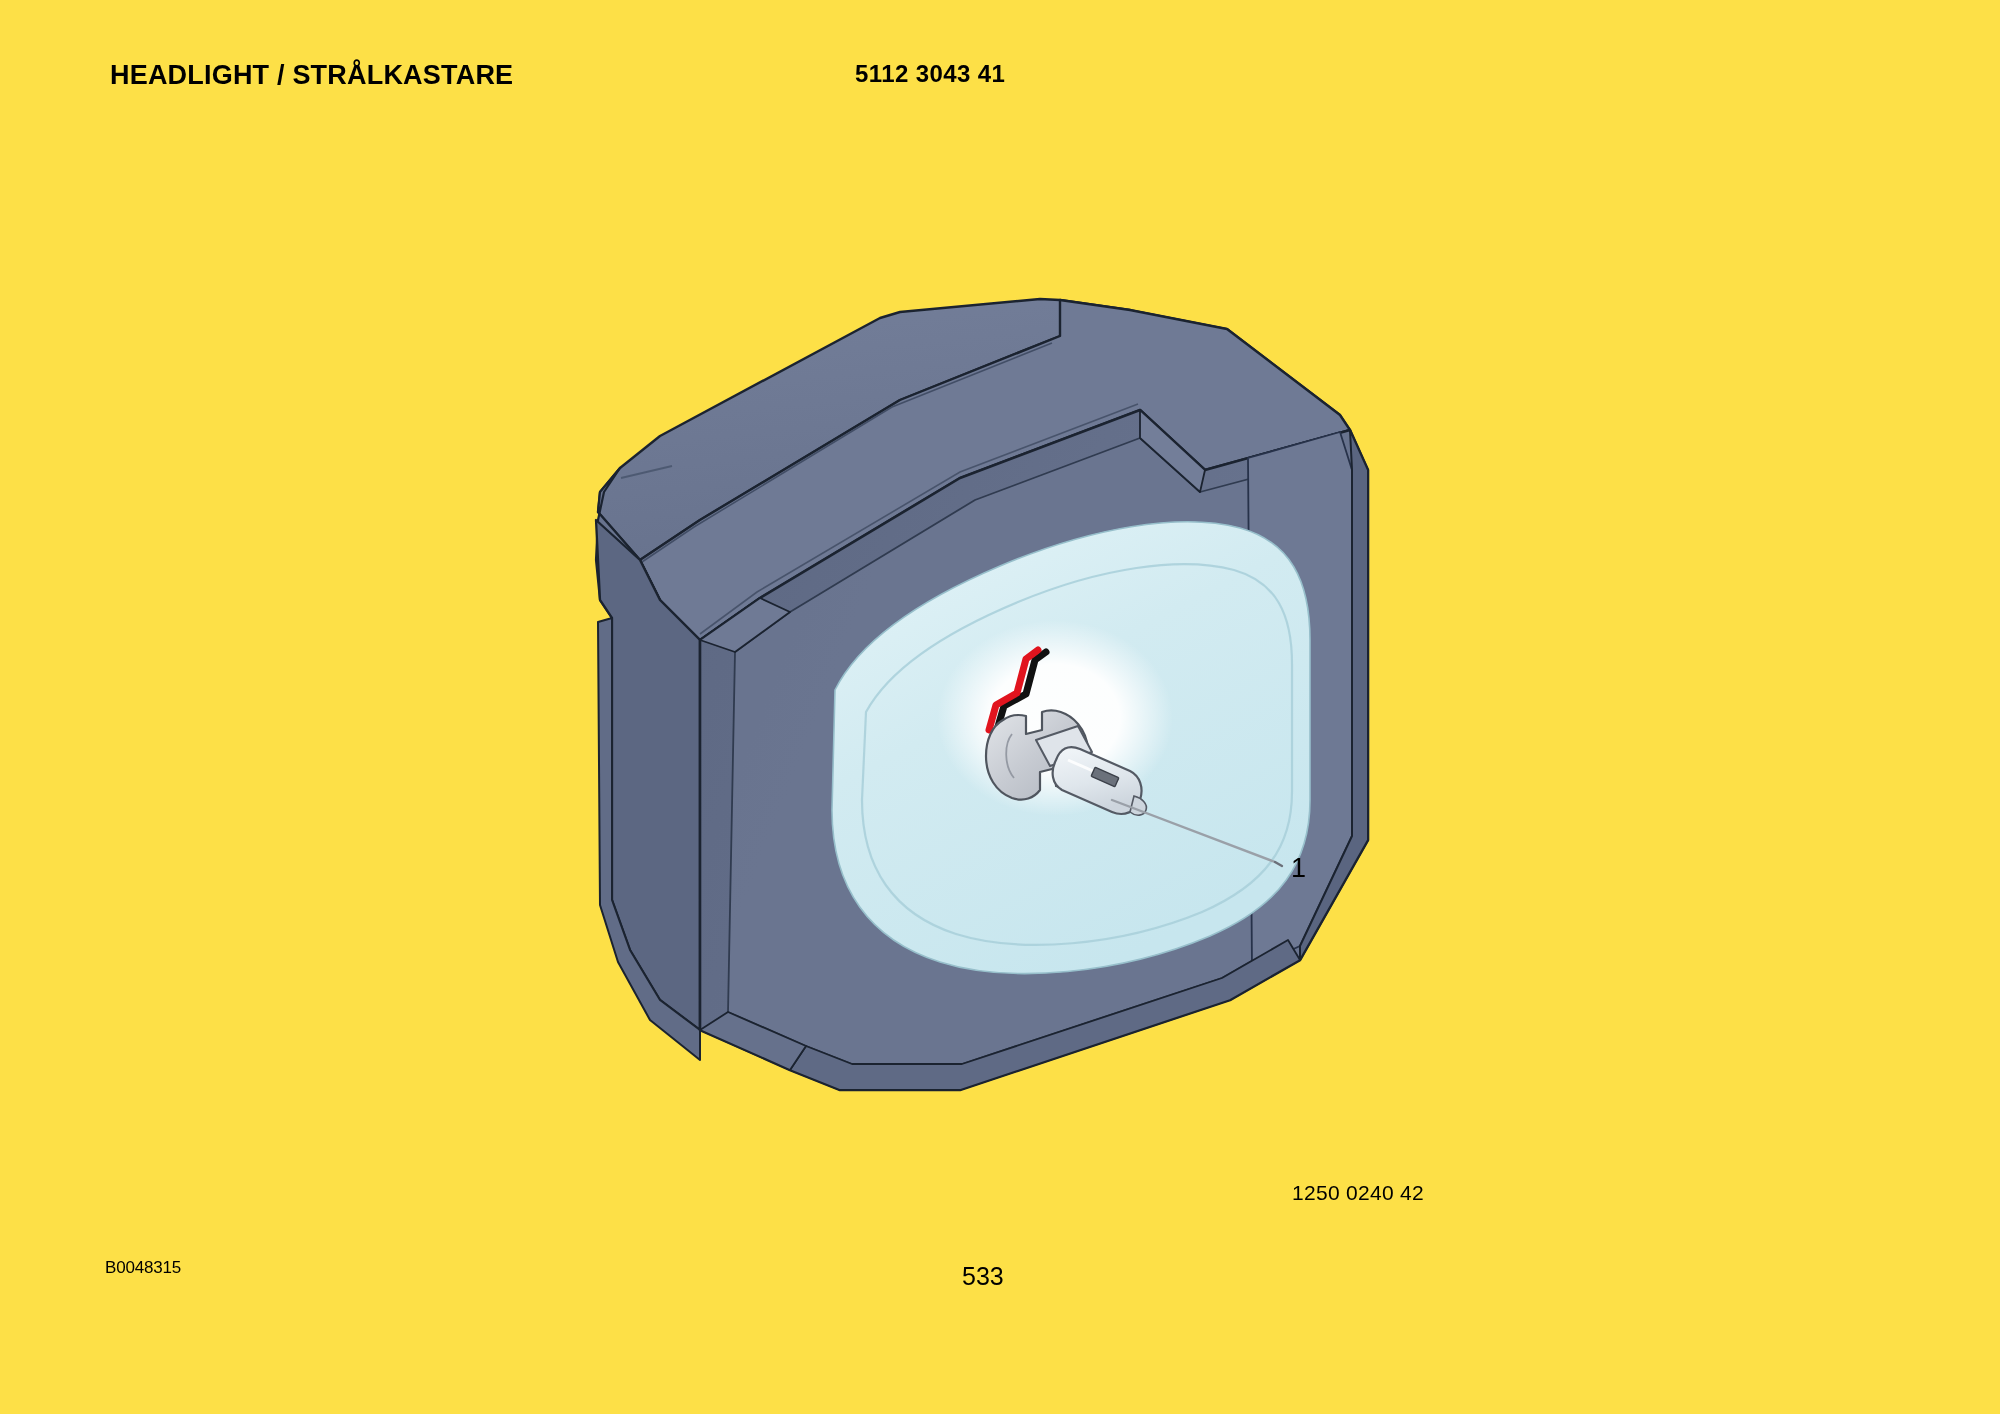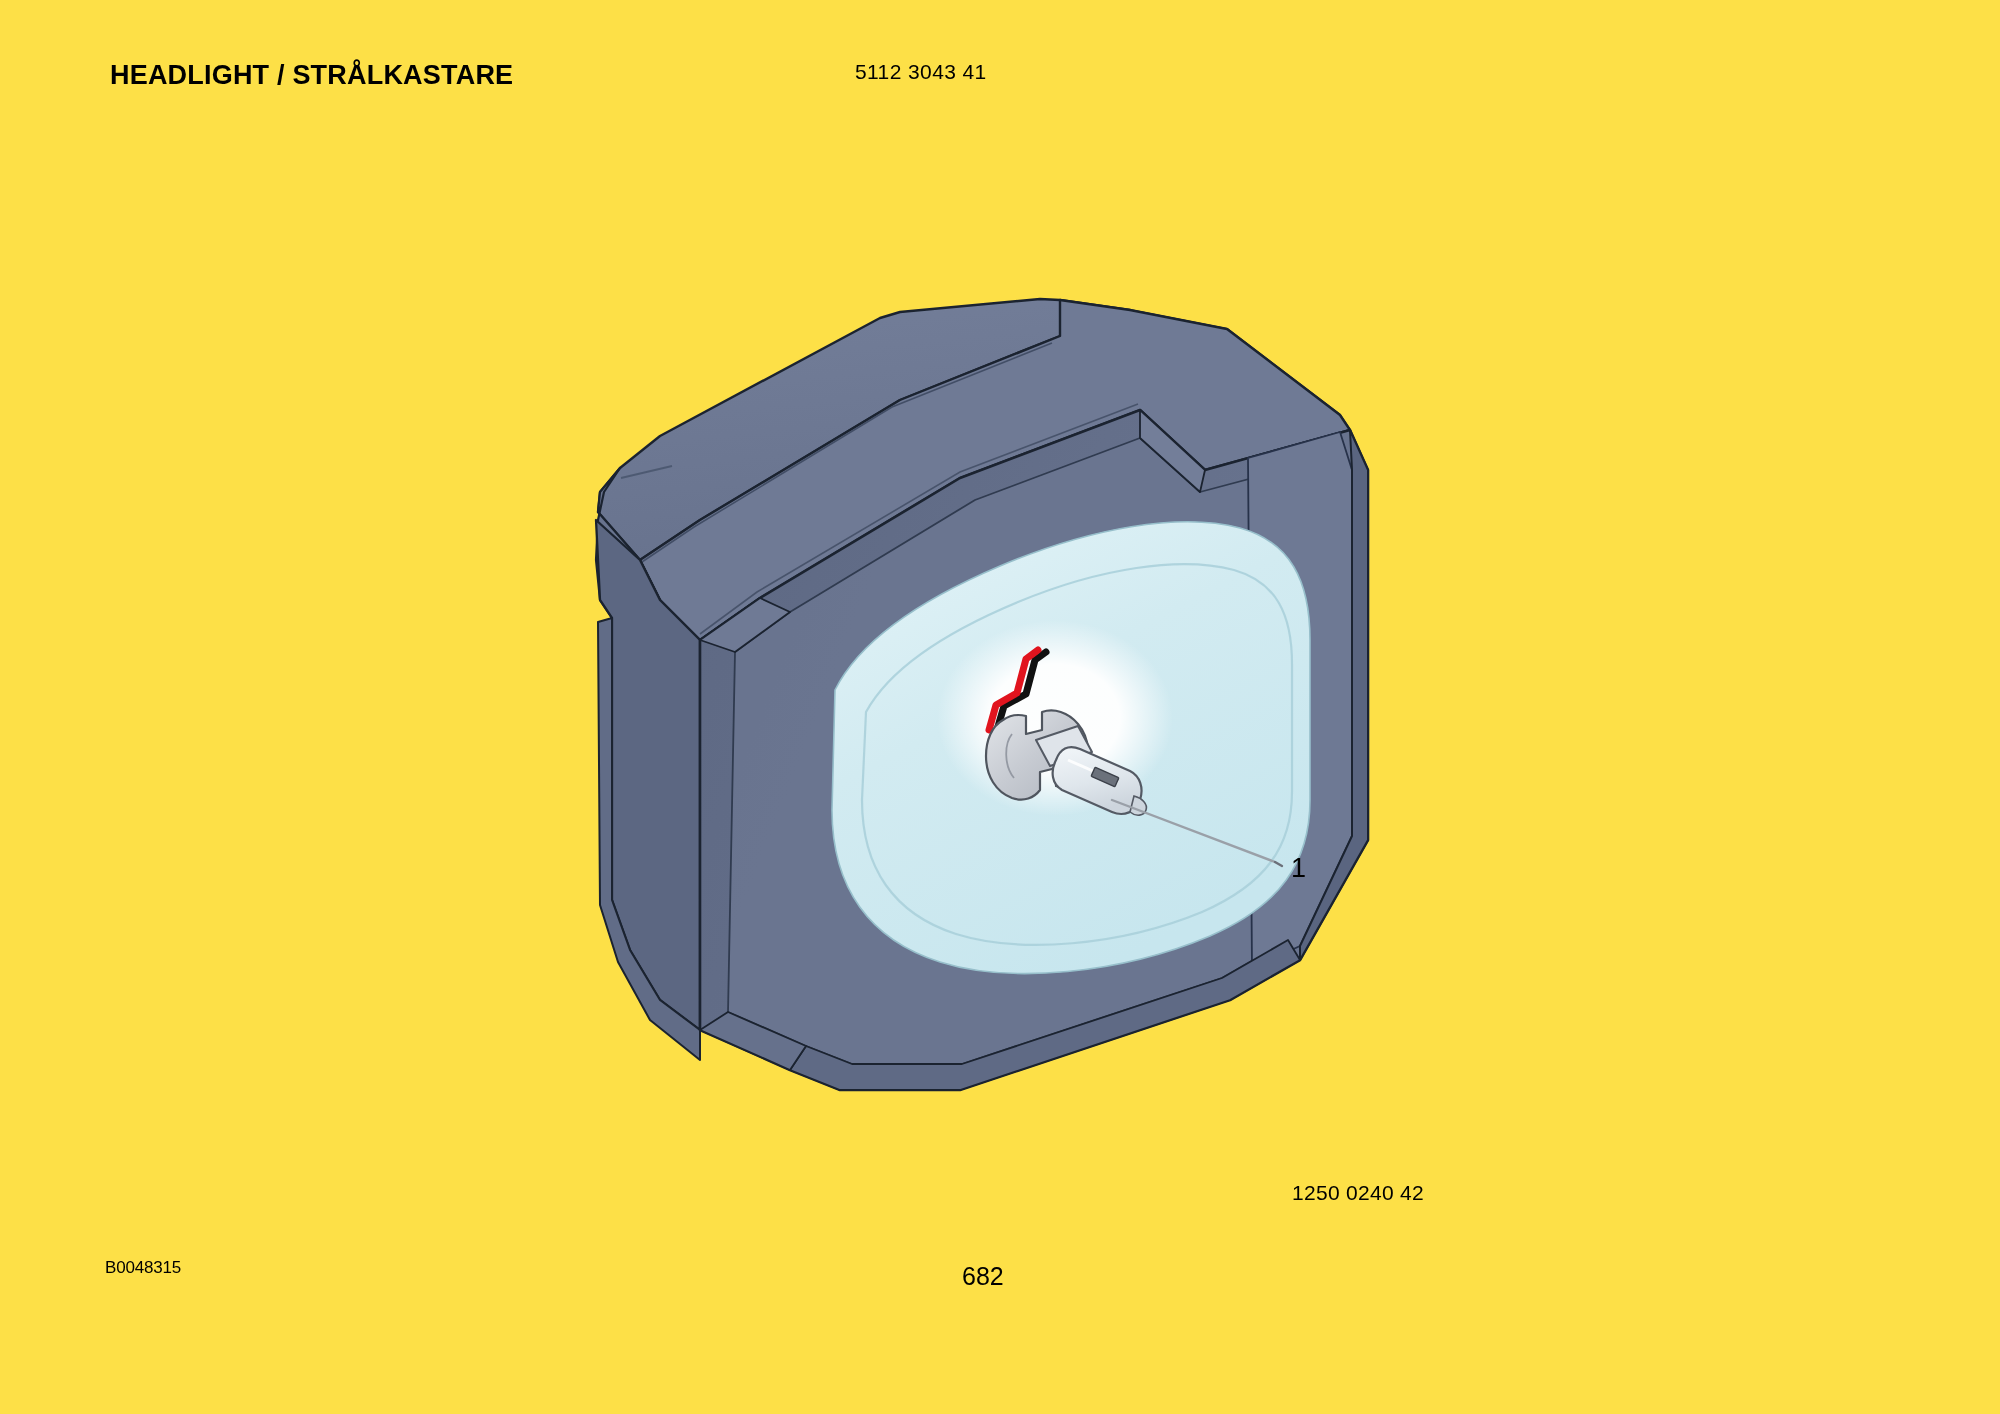--- a/index.html
+++ b/index.html
@@ -29,22 +29,22 @@
     top: 60px;
     font-size: 27px;
     font-weight: bold;
     letter-spacing: 0.2px;
     white-space: nowrap;
   }
   .hdr-partno {
     position: absolute;
     left: 855px;
     top: 60px;
-    font-size: 21px;
-    font-weight: normal;
+    font-size: 24px;
+    font-weight: bold;
     letter-spacing: 0.4px;
     white-space: nowrap;
   }
 
   
   .ft-drawing-code {
     position: absolute;
     left: 105px;
     top: 1258px;
     font-size: 17px;
@@ -273,17 +273,17 @@
         <path d="M 1275,862 L 1282,866" fill="none" stroke="#6b7079" stroke-width="2.4" stroke-linecap="round"></path>
       </g>
     </svg>
   </div>
 
   <div style="position:absolute; left:1291px; top:855px; font-size:27px; line-height:1;">1</div>
 
   <div class="ft-drawing-code">B0048315</div>
 
 
-  <div class="ft-page">682</div>
+  <div class="ft-page">533</div>
 
   <div class="ft-docno">1250 0240 42</div>
 
 </div>
 
 </body></html>

